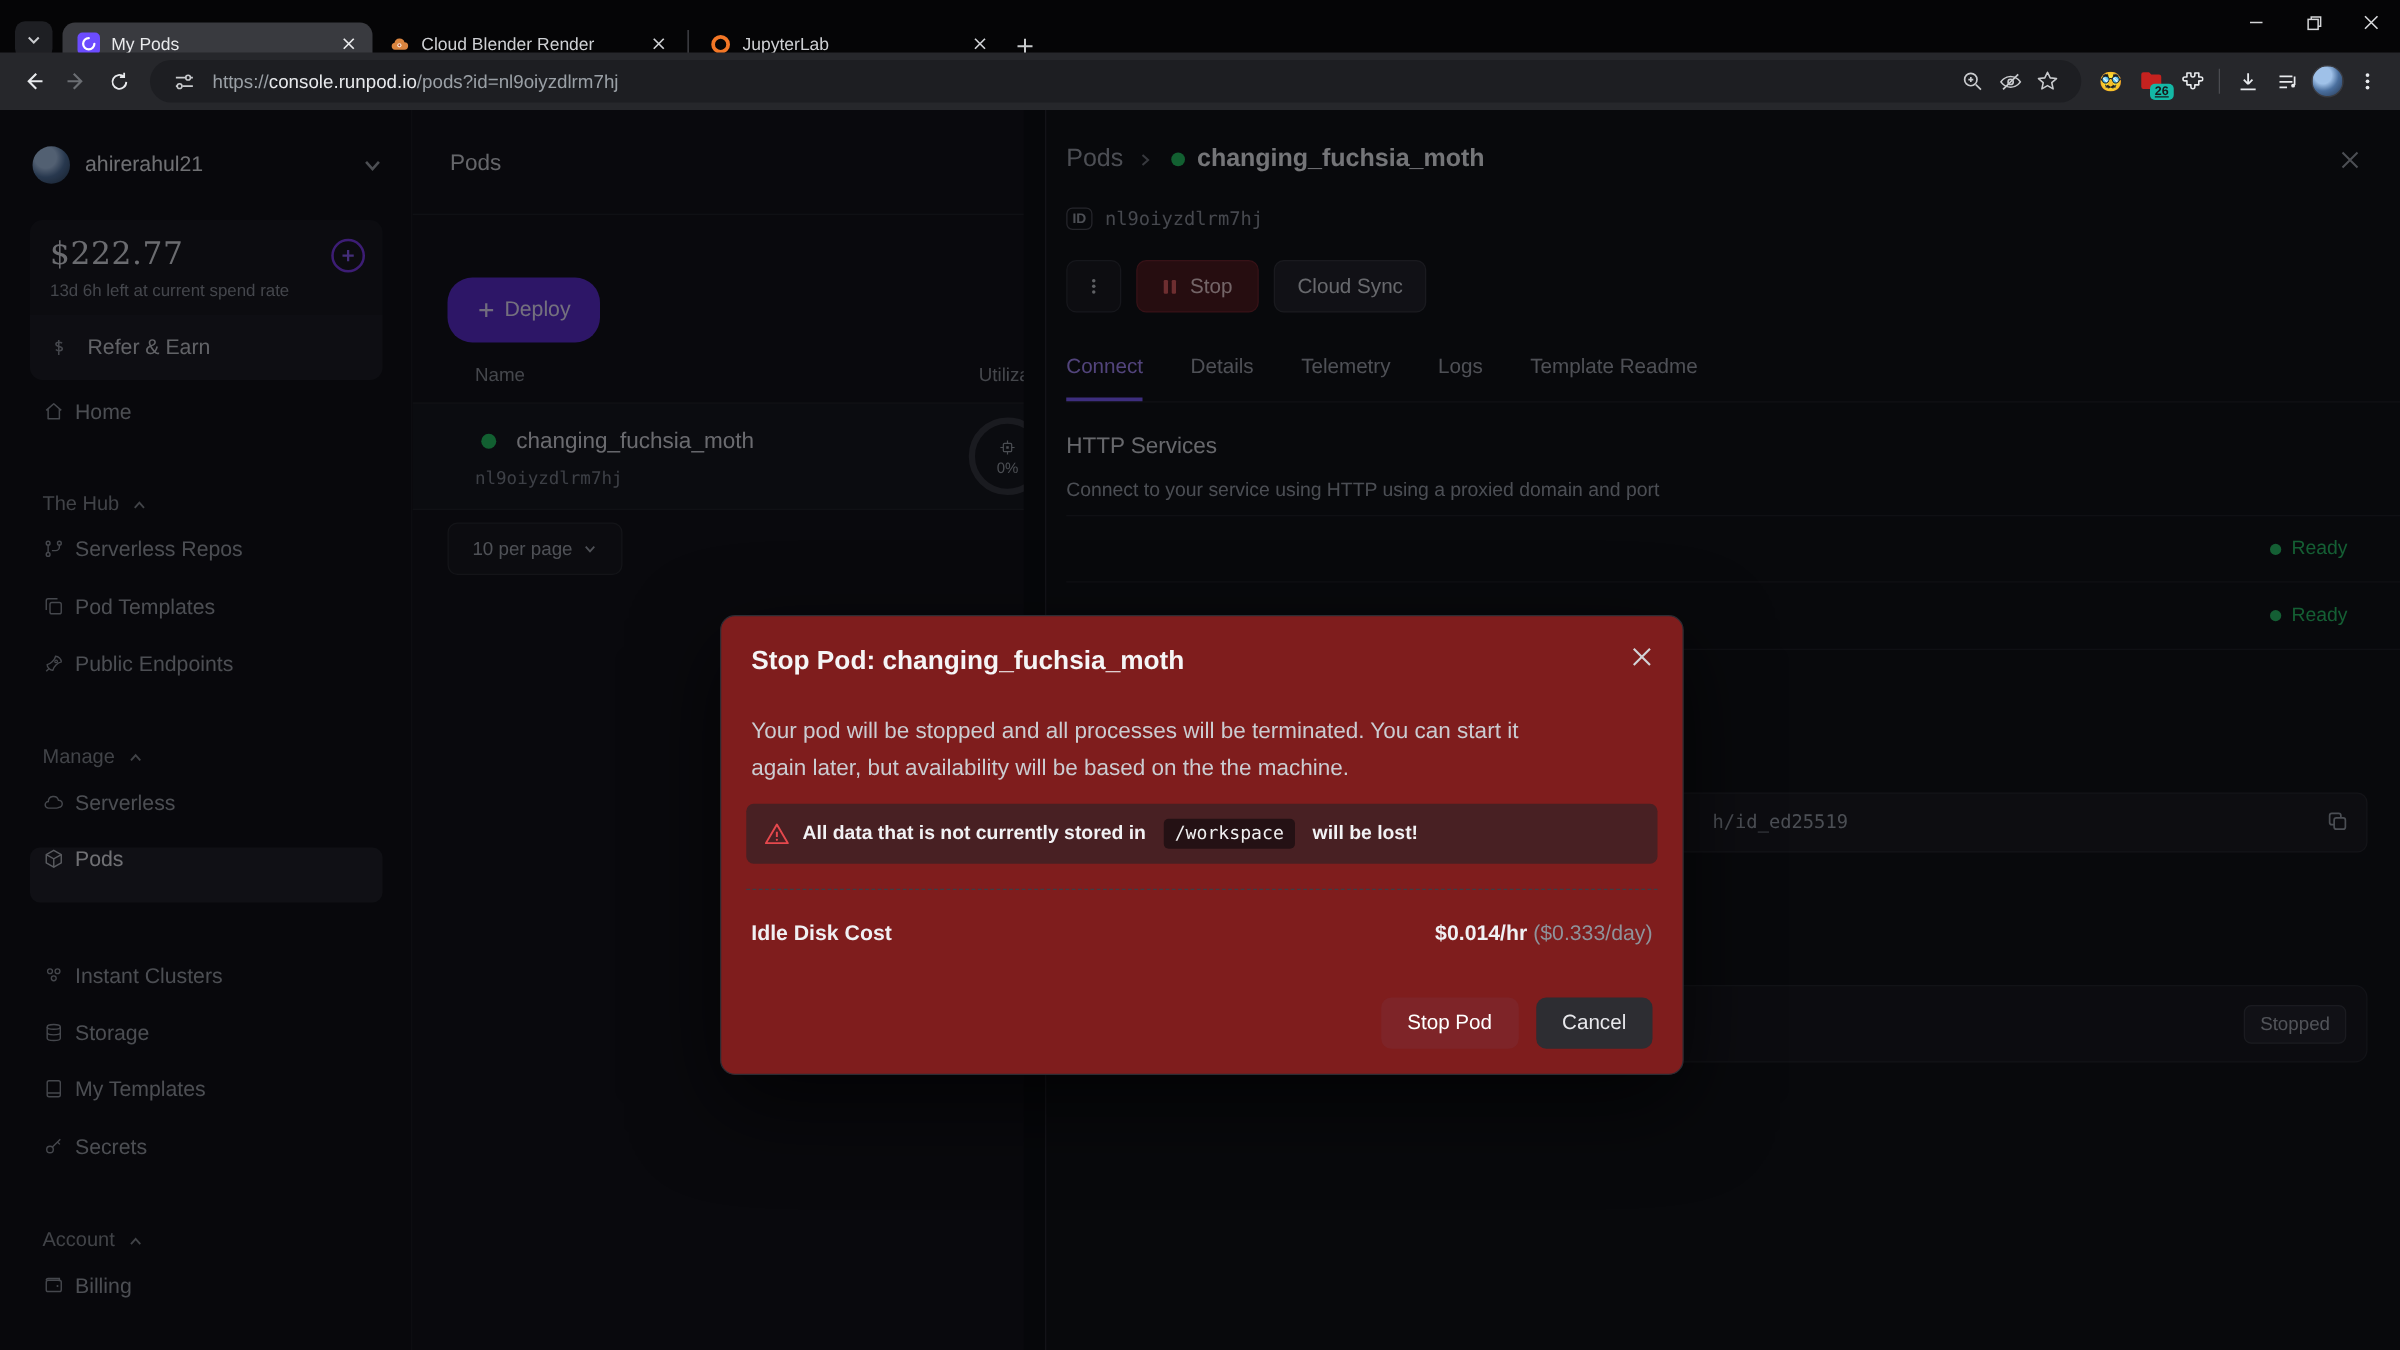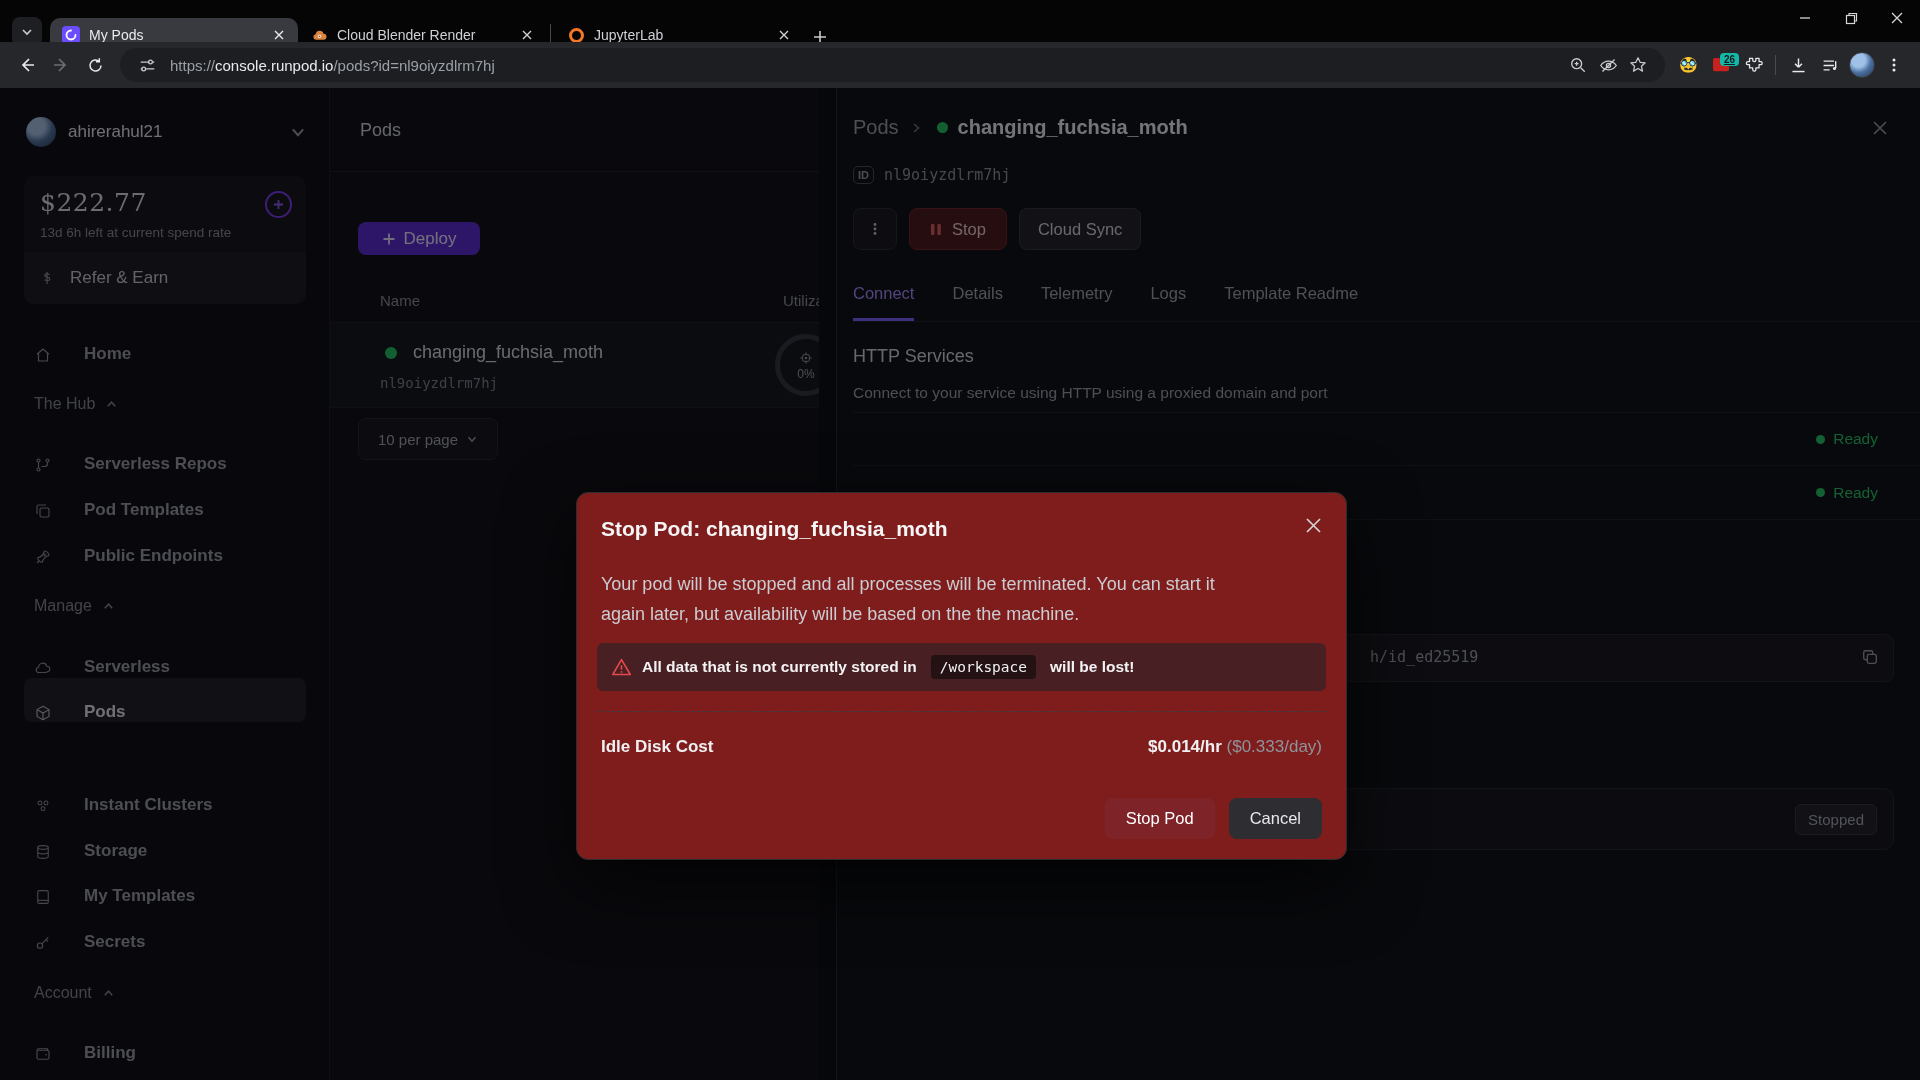--- a/index.html
+++ b/index.html
@@ -23,47 +23,47 @@
   .win-btn { width:46px; height:36px; display:flex; align-items:center; justify-content:center; color:#d5d6d8; }
 
   .toolbar { position:absolute; top:42px; left:0; right:0; height:46px; background:#26272b; display:flex; align-items:center; padding:0 10px; }
   .nav-ic { width:34px; height:34px; border-radius:50%; display:flex; align-items:center; justify-content:center; flex:none; }
   .omnibox { flex:1; height:34px; margin:0 8px; background:#1d1e22; border-radius:17px; display:flex; align-items:center; padding:0 12px; min-width:0; }
   .url { font-size:15px; color:#9aa0a6; margin-left:8px; white-space:nowrap; overflow:hidden; }
   .url b { color:#e8eaed; font-weight:normal; }
   .omni-spacer { flex:1; }
   .pill-ic { width:30px; height:30px; display:flex; align-items:center; justify-content:center; flex:none; }
   .ext-ic { width:32px; height:32px; display:flex; align-items:center; justify-content:center; flex:none; font-size:15px; position:relative; }
-  .ext-badge { position:absolute; bottom:15px; right:-2px; background:#14b8a6; color:#17191c; font-size:10px; font-weight:bold; padding:1px 4px; border-radius:4px;text-decoration:underline; }
+  .ext-badge { position:absolute; bottom:1px; right:-2px; background:#14b8a6; color:#17191c; font-size:10px; font-weight:bold; padding:1px 4px; border-radius:4px;text-decoration:underline; }
   .tb-sep { width:1px; height:20px; background:#4a4b50; margin:0 6px; }
   .avatar-sm { width:26px; height:26px; border-radius:50%; background:radial-gradient(circle at 35% 30%, #9fc1e8 0 30%, #4a6f9e 55%, #23344d 100%); border:1px solid #3a3b40; }
 
   
   .page { position:absolute; top:88px; left:0; right:0; bottom:0; background:#0a0b0e; overflow:hidden; }
 
   
   .sidebar { position:absolute; left:0; top:0; bottom:0; width:330px; background:#0d0e11; border-right:1px solid #1b1c20; }
   .account { position:absolute; top:26px; left:26px; right:22px; height:36px; display:flex; align-items:center; gap:12px; }
   .avatar-user { width:30px; height:30px; border-radius:50%; background:radial-gradient(circle at 35% 30%, #a8c4e6 0 30%, #50729c 55%, #273950 100%); }
   .account .name { color:#e4e5e9; font-size:17px; flex:1; }
   .balance-card { position:absolute; top:88px; left:24px; width:282px; height:76px; background:#15161b; border-radius:10px 10px 0 0; padding:12px 16px; }
   .balance { font-family:"DejaVu Serif", serif; font-size:25px; color:#dcdde1; letter-spacing:.5px; }
   .add-credit { position:absolute; top:15px; right:14px; width:27px; height:27px; border-radius:50%; border:2px solid #7c3aed; display:flex; align-items:center; justify-content:center; }
   .spend-note { margin-top:8px; font-size:13.5px; color:#8b8f96; }
   .refer-row { position:absolute; top:164px; left:24px; width:282px; height:52px; background:#1a1b20; border-radius:0 0 10px 10px; display:flex; align-items:center; gap:14px; padding:0 14px; color:#c9cbd0; font-size:17px; }
-  .nav-row { position:absolute; left:24px; width:282px; height:44px; display:flex; align-items:flex-end; gap:32px; padding:0 10px; color:#9b9fa6; font-size:17px; border-radius:8px;font-weight:bold; }
+  .nav-row { position:absolute; left:24px; width:282px; height:44px; display:flex; align-items:flex-start; gap:8px; padding:0 10px; color:#9b9fa6; font-size:17px; border-radius:8px; }
   .nav-row.active { background:#1e1f25; color:#e6e7ea; }
   .sec-label { position:absolute; left:34px; color:#85898f; font-size:16px; display:flex; align-items:center; gap:10px; }
   .icon18 { width:18px; height:18px; flex:none; }
 
   
   .pods-panel { position:absolute; left:330px; top:0; width:489px; bottom:0; background:#0f1014; overflow:hidden; }
   .pods-title { position:absolute; top:32px; left:30px; font-size:18px; color:#cfd1d5; }
   .pods-divider { position:absolute; top:83px; left:0; right:0; border-top:1px solid #1d1e22; }
-  .deploy-btn { position:absolute; top:134px; left:28px; width:122px; height:33px; background:#5b2bd0; border-radius:8px; display:flex; align-items:center; justify-content:center; gap:8px; color:#efe7ff; font-size:17px; }
+  .deploy-btn { position:absolute; top:134px; left:28px; width:122px; height:52px; background:#5b2bd0; border-radius:20px; display:flex; align-items:center; justify-content:center; gap:8px; color:#efe7ff; font-size:17px; }
   .thead { position:absolute; top:194px; left:28px; right:0; height:40px; color:#8c9097; font-size:15px; }
   .thead .c1 { position:absolute; left:22px; top:10px; }
   .thead .c2 { position:absolute; left:425px; top:10px; white-space:nowrap; }
   .pod-row { position:absolute; top:234px; left:0; right:0; height:86px; background:#14151a; border-top:1px solid #1f2025; border-bottom:1px solid #1f2025; }
   .pod-dot { position:absolute; left:55px; top:24px; width:12px; height:12px; border-radius:50%; background:#22c55e; }
   .pod-name { position:absolute; left:83px; top:19px; font-size:18px; color:#dadbe0; }
   .pod-id { position:absolute; left:50px; top:52px; font-family:"DejaVu Sans Mono", monospace; font-size:14px; color:#7c828b; }
   .gauge { position:absolute; left:445px; top:11px; width:62px; height:62px; border-radius:50%; border:5px solid #33353b; display:flex; flex-direction:column; align-items:center; justify-content:center; gap:1px; }
   .gauge .pct { font-size:12px; color:#9aa0a6; }
   .per-page { position:absolute; top:330px; left:28px; width:140px; height:42px; background:#15161a; border:1px solid #26272b; border-radius:8px; display:flex; align-items:center; justify-content:center; gap:8px; color:#a2a6ad; font-size:15px; }

